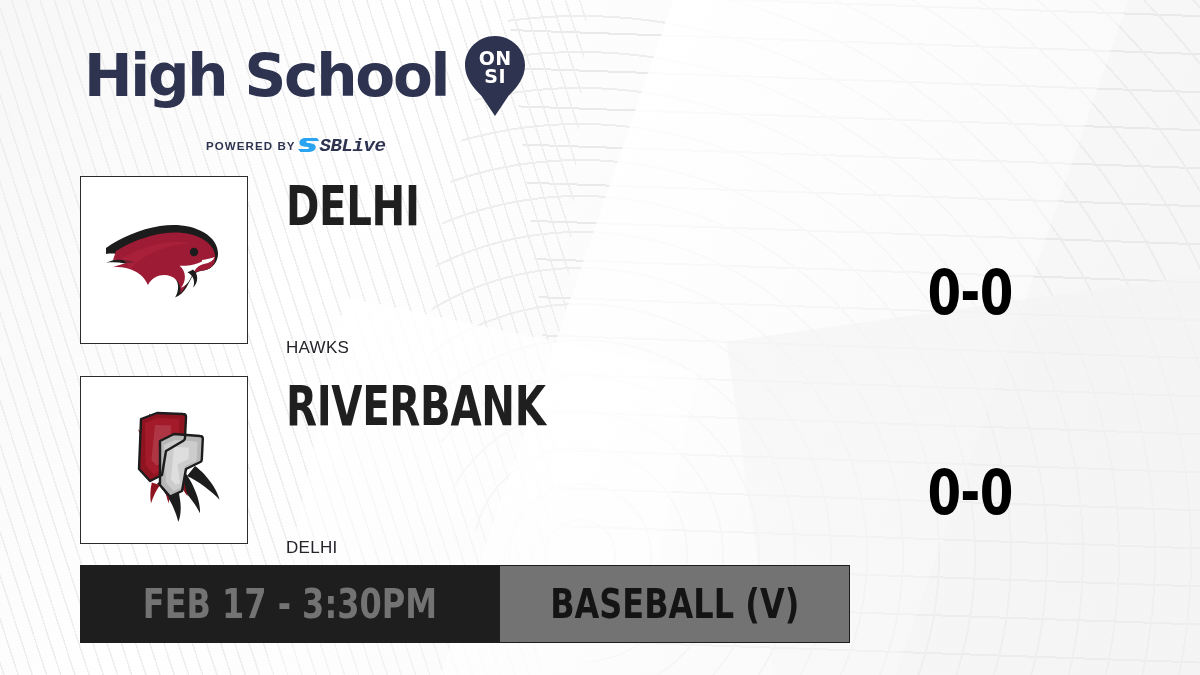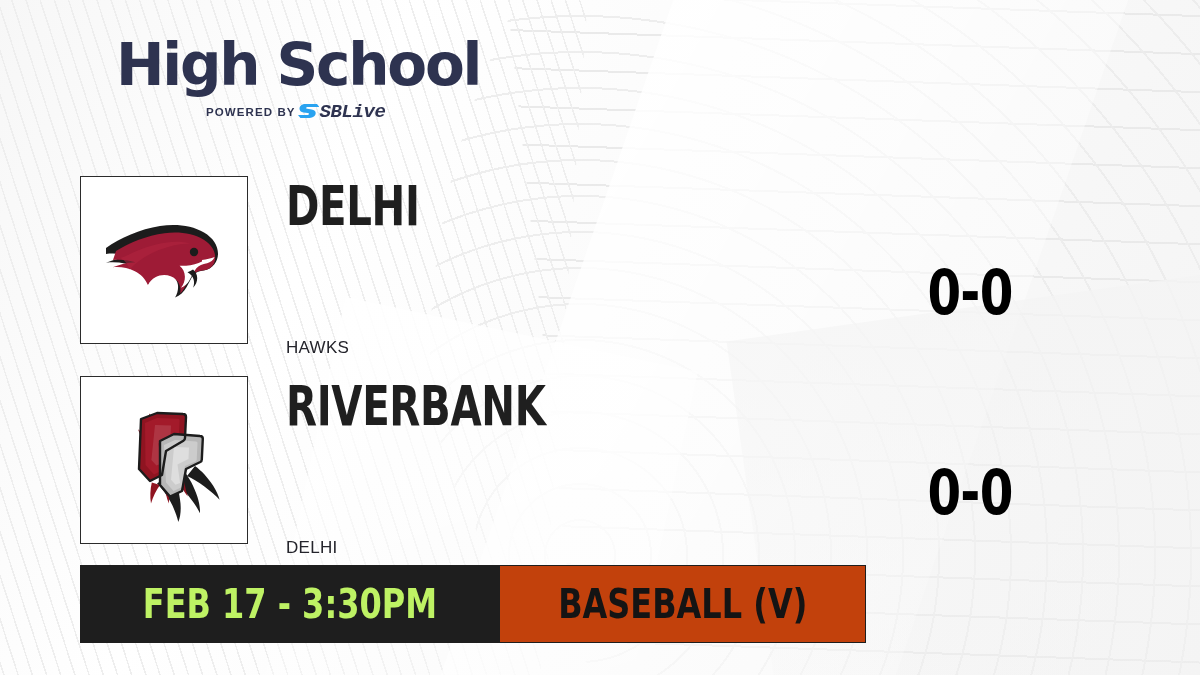--- a/index.html
+++ b/index.html
@@ -90,21 +90,20 @@
   .brand {
     position: absolute;
     left: 84px; top: 36px;
     display: flex;
     flex-direction: column;
   }
   .brand-row {
     display: flex;
     align-items: center;
     gap: 14px;
-    margin-left: 32px;
   }
   .brand-title {
     font-family: "DejaVu Sans", sans-serif;
     font-size: 58px;
     font-weight: 700;
     letter-spacing: -2.2px;
     color: #2e3350;
     line-height: 1;
     white-space: nowrap;
   }
@@ -124,21 +123,21 @@
     font-family: "DejaVu Sans", sans-serif;
     font-weight: 700;
     font-size: 19px;
     line-height: 18px;
     letter-spacing: .5px;
   }
   .powered {
     display: flex;
     align-items: center;
     gap: 1px;
-    margin-top: 8px;
+    margin-top: 20px;
     margin-left: 122px;
   }
   .powered-label {
     font-size: 11.5px;
     font-weight: 700;
     letter-spacing: 1.1px;
     color: #2e3350;
   }
   .sb-mark { display: block; }
   .sb-word {
@@ -210,34 +209,34 @@
   
   .banner {
     position: absolute;
     left: 80px; top: 565px;
     height: 78px;
     display: flex;
     align-items: stretch;
   }
   .banner-date {
     background: #1e1e1e;
-    color: #bef264;
+    color: #737373;
     display: flex;
     align-items: center;
     padding: 0 26px;
   }
   .banner-sport {
-    background: #c2410c;
+    background: #737373;
     color: #141414;
     border: 1px solid #1e1e1e;
     border-left: none;
     box-sizing: border-box;
     display: flex;
     align-items: center;
-    padding: 0 27px;
+    padding: 0 19px;
   }
   .banner-text {
     font-family: "DejaVu Sans", sans-serif;
     font-weight: 700;
     font-size: 40px;
     line-height: 1;
     letter-spacing: 0px;
     transform: scaleX(.80);
     white-space: nowrap;
   }
@@ -251,20 +250,29 @@
   <div class="bg-lines-right"></div>
   <div class="bg-lines-curve"></div>
   <div class="bg-lines-left"></div>
   <div class="bg-sheen-a"></div>
   <div class="bg-sheen-b"></div>
   <div class="bg-sheen-c"></div>
 
   <div class="brand">
     <div class="brand-row">
       <div class="brand-title">High School</div>
+      <div class="pin">
+        <svg width="66" height="80" viewBox="0 0 66 80" xmlns="http://www.w3.org/2000/svg">
+          <path d="M33 0C16.5 0 3 13 3 29.2c0 12.6 8.2 22.4 16.6 30.7L33 80l13.4-20.1C54.8 51.6 63 41.8 63 29.2 63 13 49.5 0 33 0z" fill="#2e3350"></path>
+        </svg>
+        <div class="pin-text">
+          <div>ON</div>
+          <div>SI</div>
+        </div>
+      </div>
     </div>
     <div class="powered">
       <div class="powered-label">POWERED BY</div>
       <svg class="sb-mark" width="22" height="20" viewBox="0 0 22 20" xmlns="http://www.w3.org/2000/svg">
         <path d="M20 2H8.5C5 2 2.5 4 2.5 6.8c0 2 1.4 3.2 4 3.6l4.2.7c.9.15 1.2.4 1.2.8 0 .6-.7 1-1.9 1H1l2.4 3.1h9.1c3.6 0 6.2-2 6.2-4.9 0-2-1.4-3.2-4.1-3.6l-4.2-.7c-.9-.15-1.2-.4-1.2-.8 0-.55.65-.95 1.75-.95h11.5z" fill="#2aa3f0"></path>
       </svg>
       <div class="sb-word">SBLive</div>
     </div>
   </div>
 

